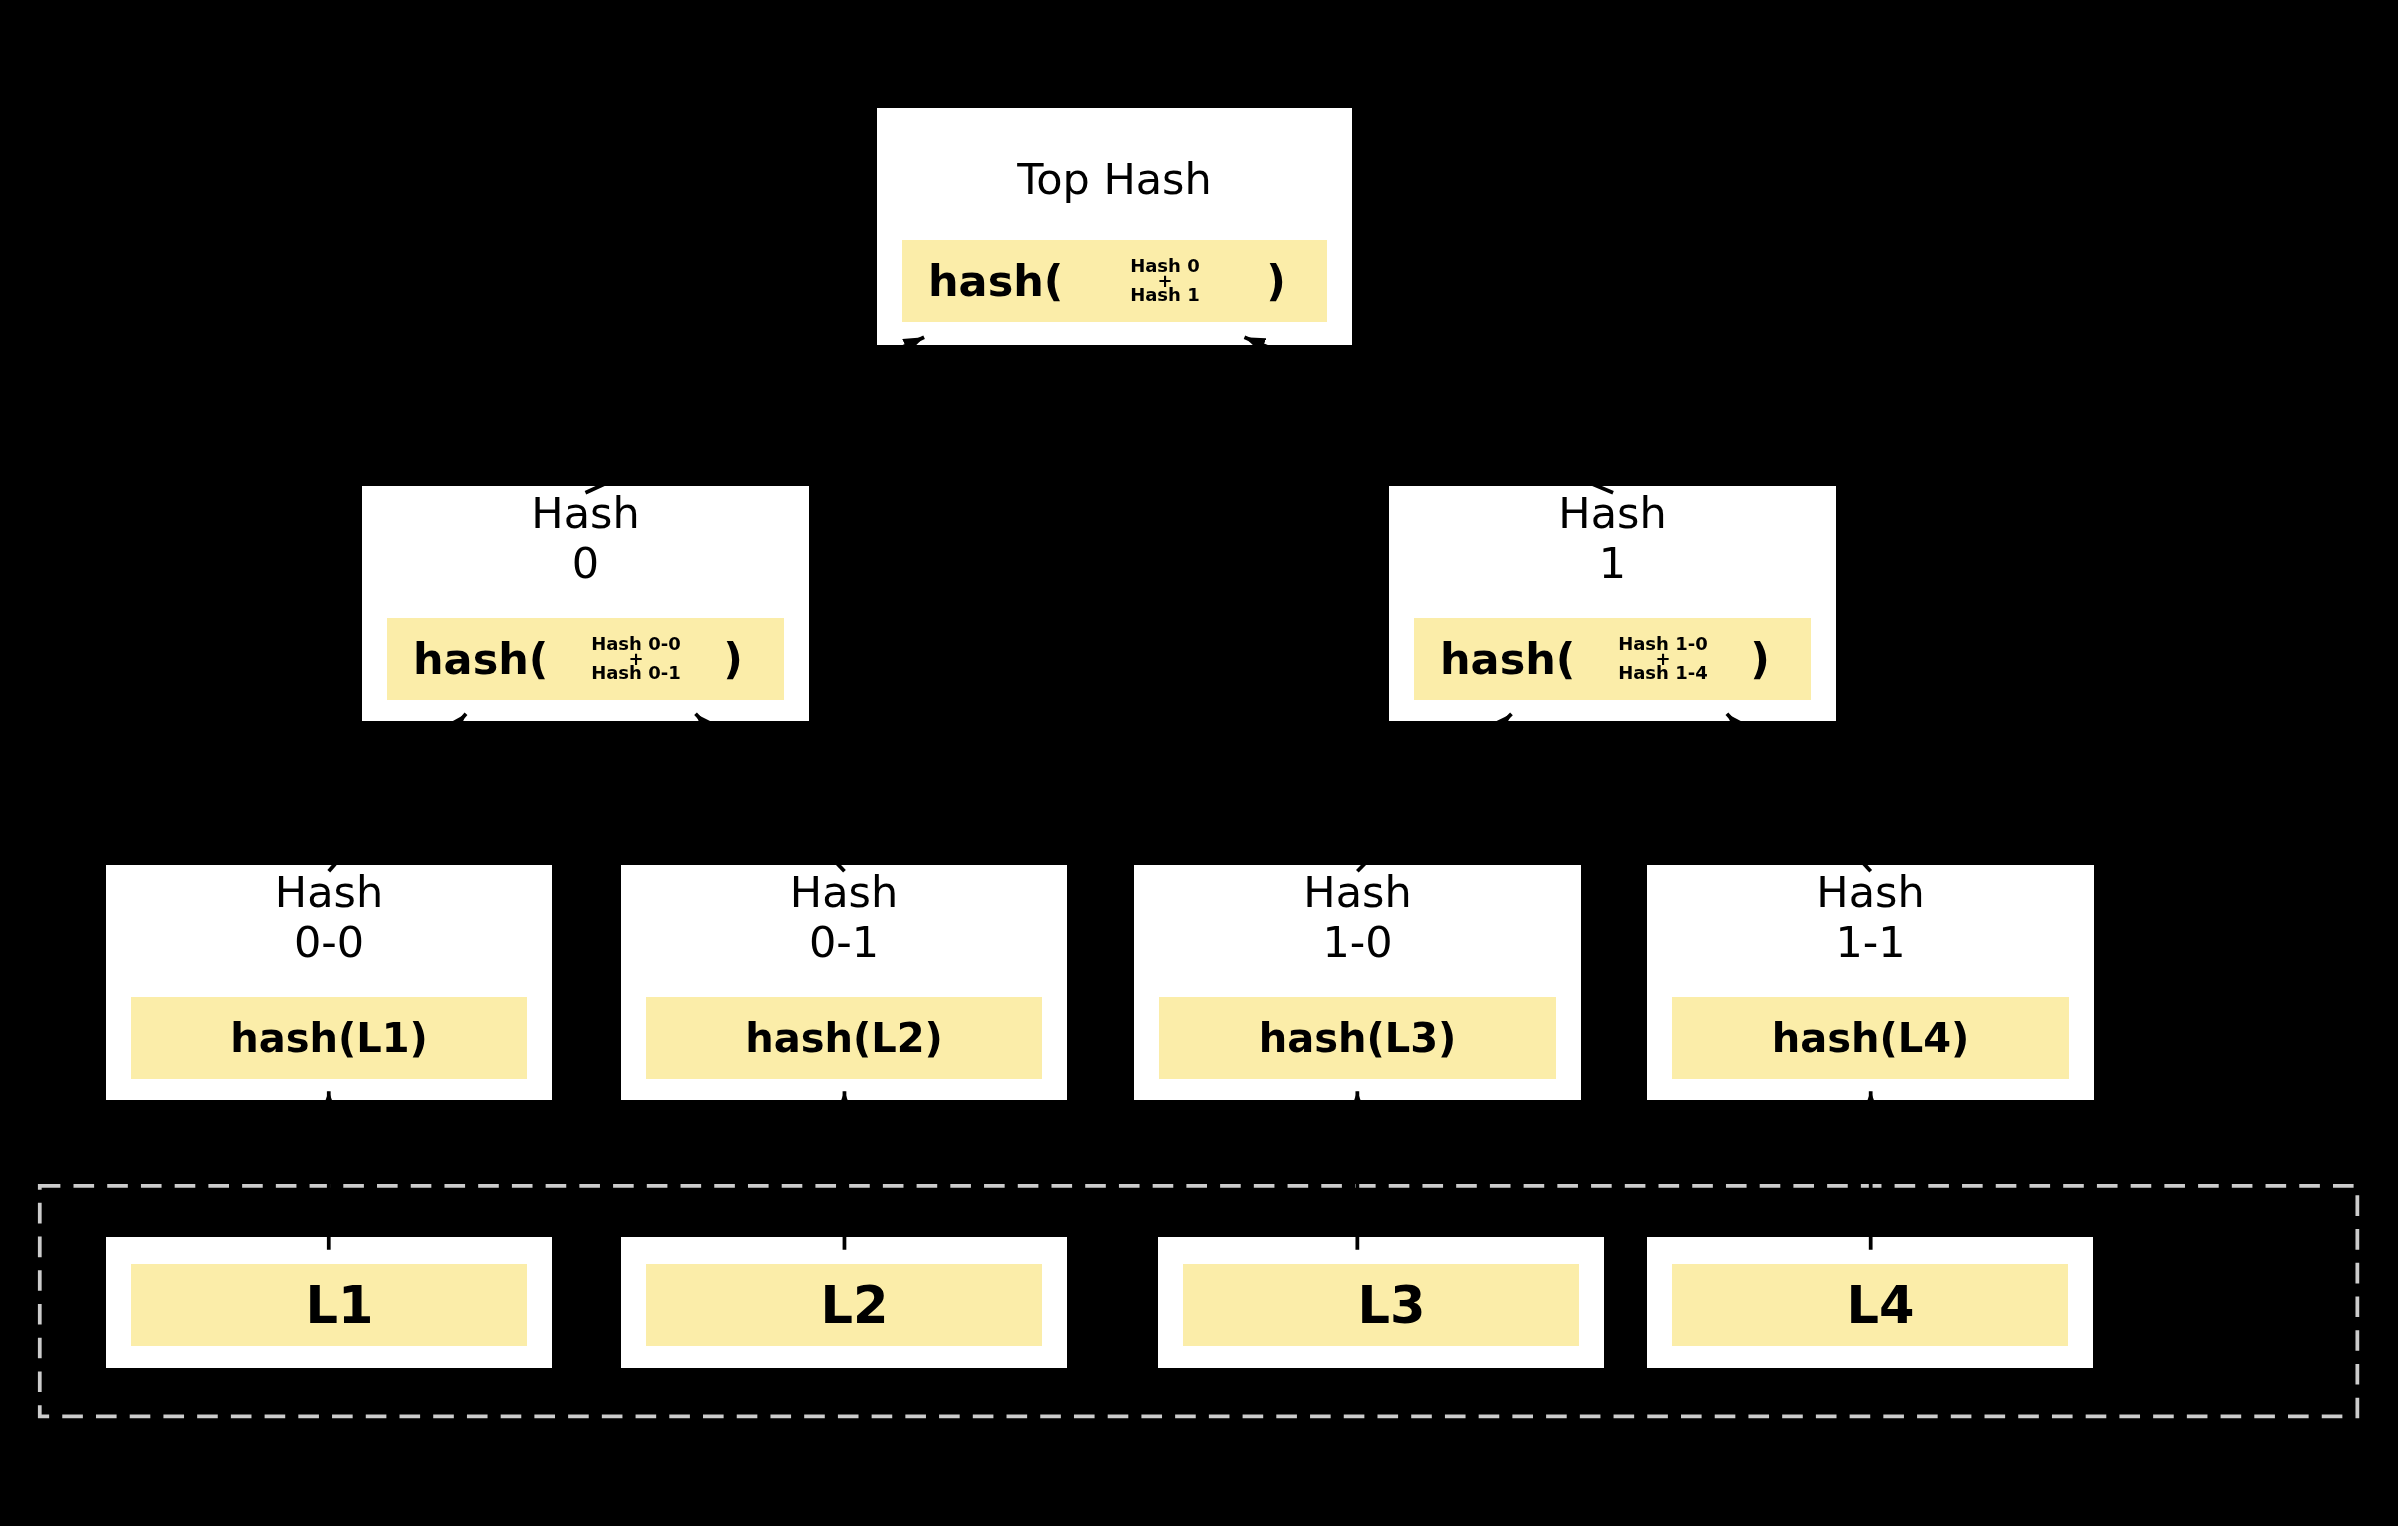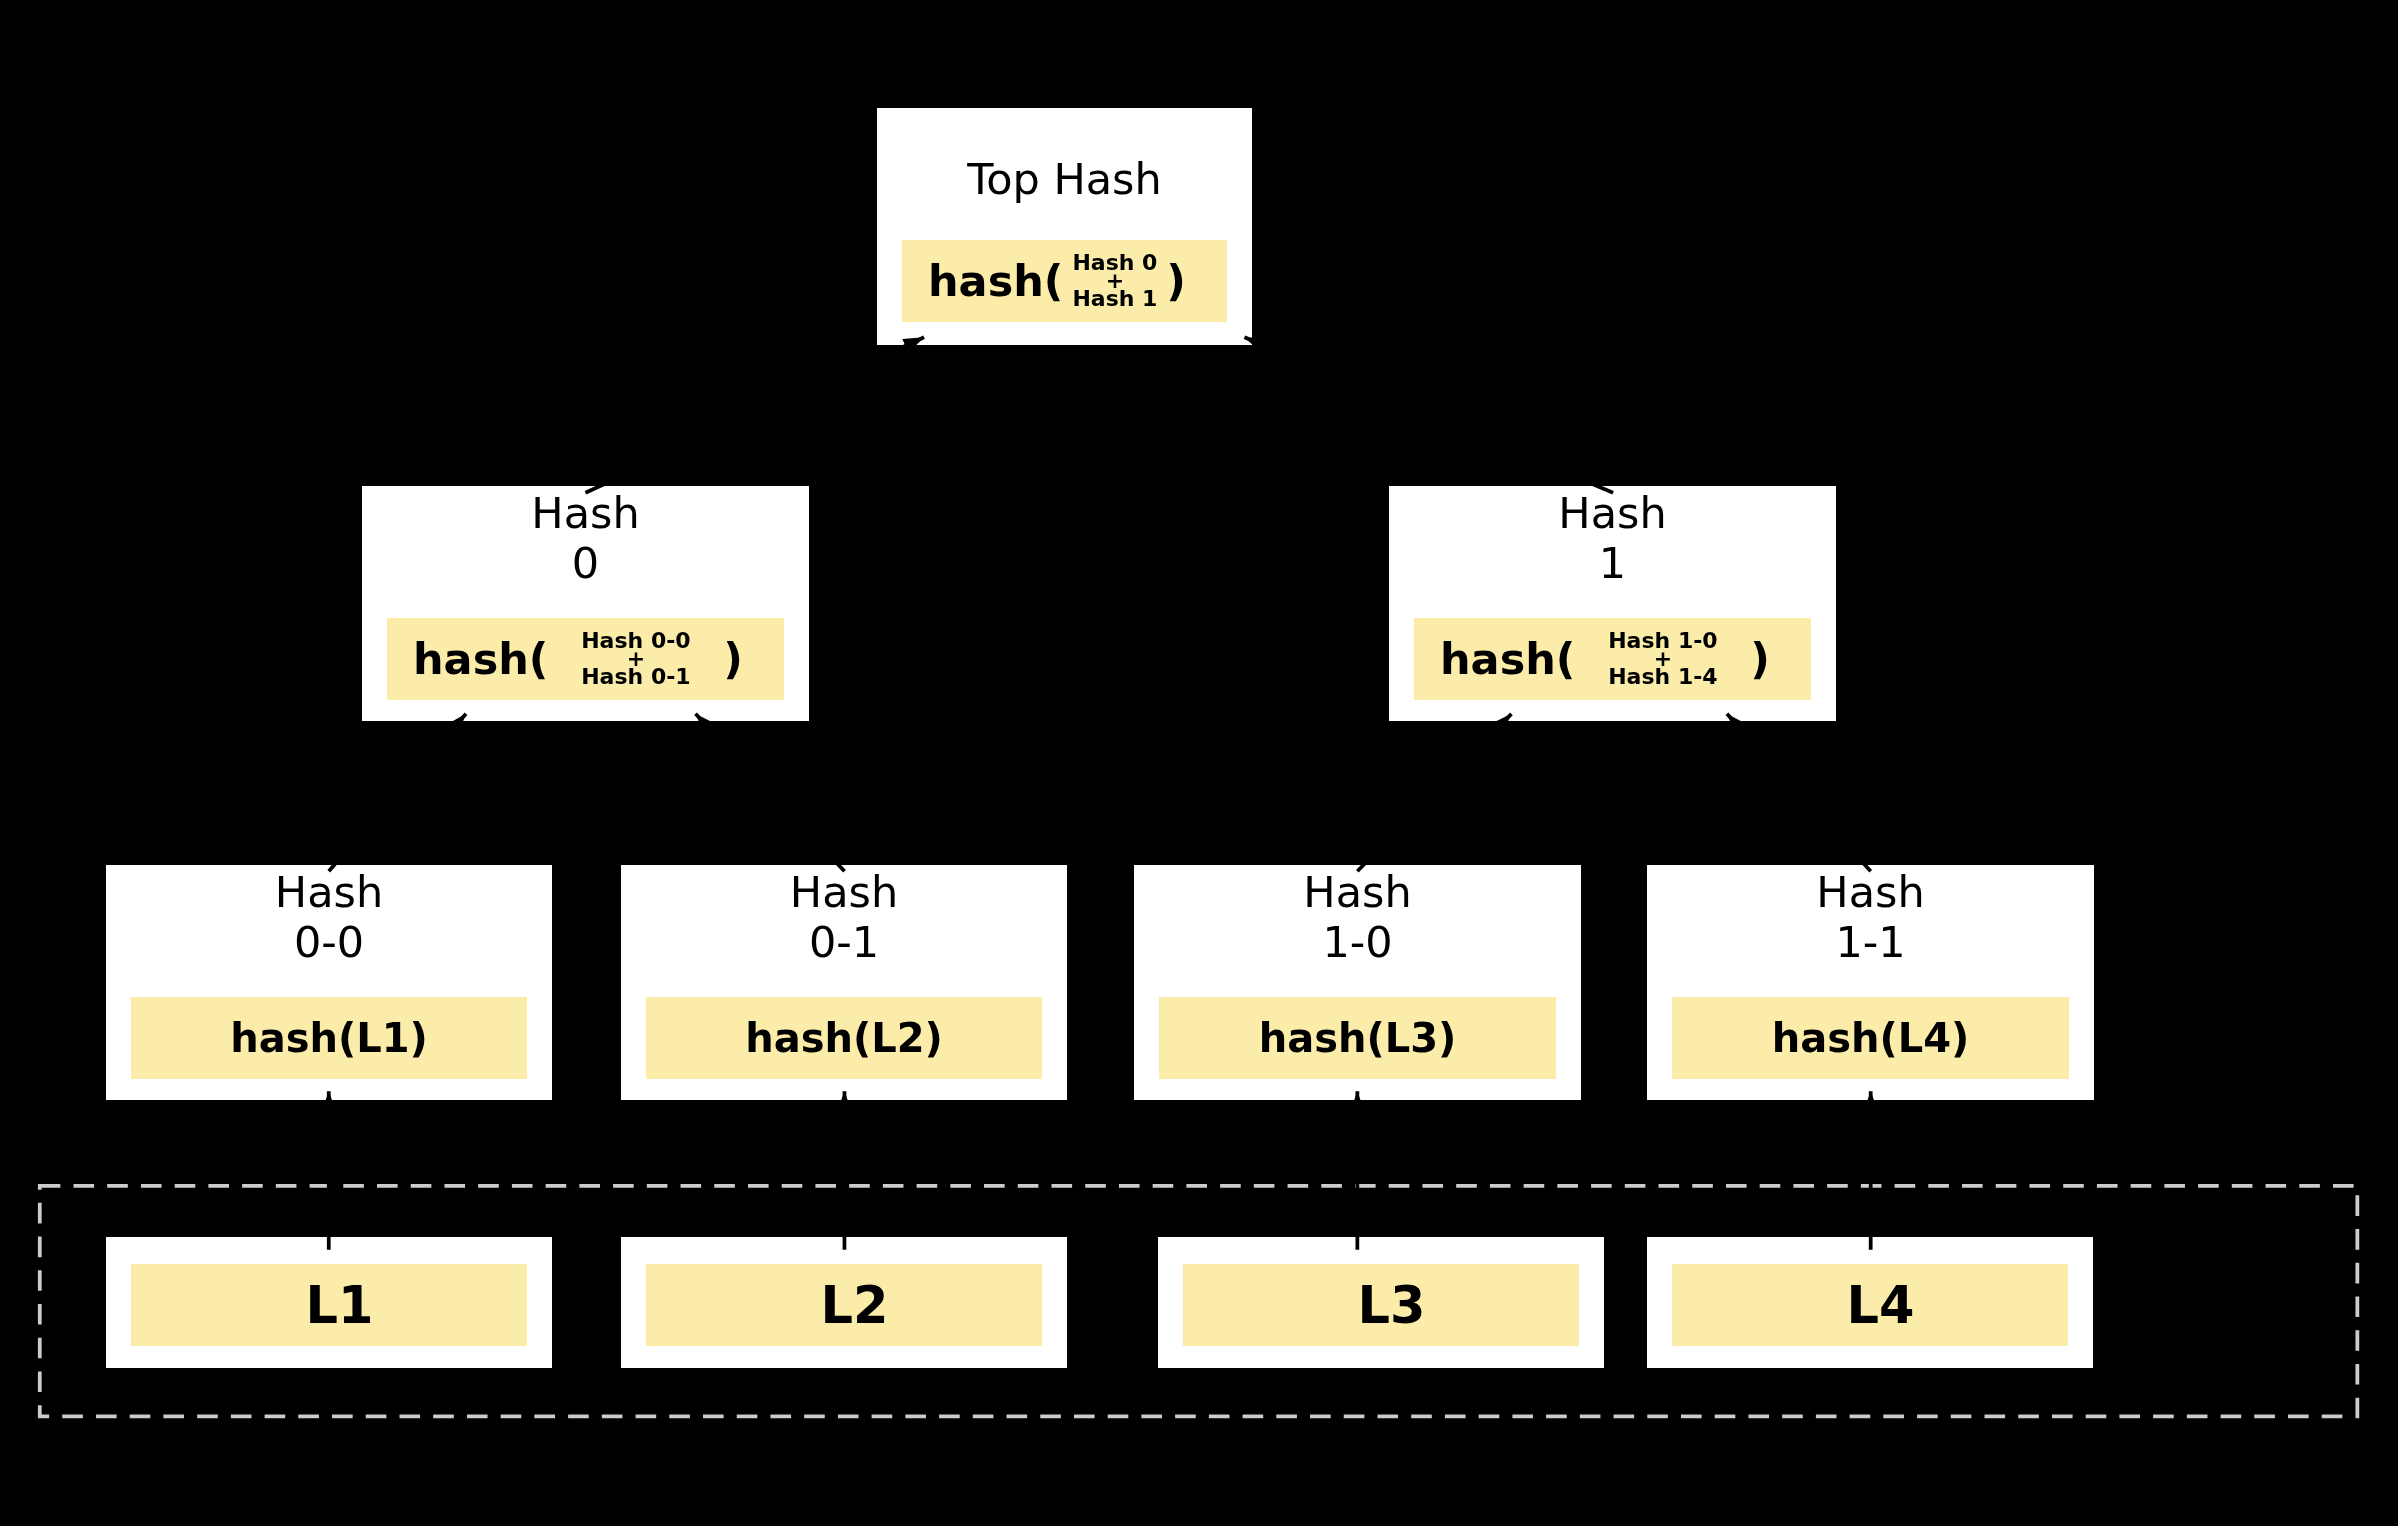--- a/index.html
+++ b/index.html
@@ -7,41 +7,41 @@
     --bg:#000000; --box:#ffffff; --band:#fbeda9; --text:#000000;
     --dash:#cccccc; --arrow:#000000;
   }
   html,body{margin:0;padding:0;background:var(--bg);}
   body{width:2399px;height:1526px;position:relative;overflow:hidden;
        font-family:"DejaVu Sans","Liberation Sans",sans-serif;color:var(--text);}
 
   .stage{position:absolute;left:0;top:0;width:2399px;height:1526px;}
 
   .node{position:absolute;background:var(--box);}
-  #top-hash  {left:877px; top:108px; width:375px; height:237px;}
+  #top-hash  {left:877px; top:108px; width:475px; height:237px;}
   #hash-0    {left:362px; top:486px; width:447px; height:235px;}
   #hash-1    {left:1389px;top:486px; width:447px; height:235px;}
   #hash-0-0  {left:106px; top:865px; width:446px; height:235px;}
   #hash-0-1  {left:621px; top:865px; width:446px; height:235px;}
   #hash-1-0  {left:1134px;top:865px; width:447px; height:235px;}
   #hash-1-1  {left:1647px;top:865px; width:447px; height:235px;}
 
   .block{position:absolute;top:1237px;width:446px;height:131px;background:var(--box);}
   #block-l1{left:106px;} #block-l2{left:621px;}
   #block-l3{left:1134px;margin-left:24px;} #block-l4{left:1647px;}
 
   .titles{text-align:center;font-size:43px;line-height:1.16;padding-top:3px;}
   .titles.single{padding-top:47px;}
 
   .band{position:absolute;left:25px;right:25px;top:132px;height:82px;
         background:var(--band);display:flex;align-items:center;justify-content:center;font-weight:bold;}
   .band.simple{font-size:40px;}
   .band.composite{justify-content:space-between;padding:0 41px 0 26px;}
   .band .big{font-size:43px;}
-  .band .stack{font-size:22px;line-height:0.82;text-align:center;}
+  .band .stack{font-size:18px;line-height:0.82;text-align:center;}
   .block .band{top:27px;height:82px;font-size:51px;padding-left:21px;}
 
   #overlay{position:absolute;left:0;top:0;width:2399px;height:1526px;
            pointer-events:none;}
 </style>
 </head>
 <body>
 
 <div class="stage">
 

